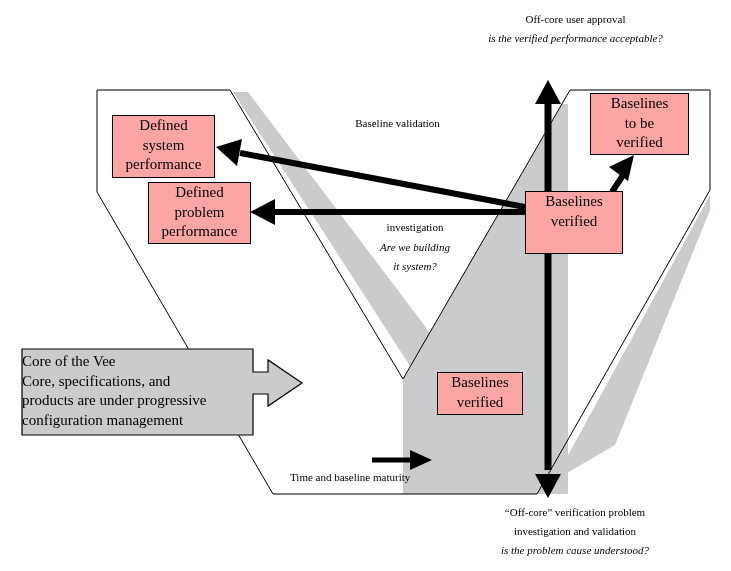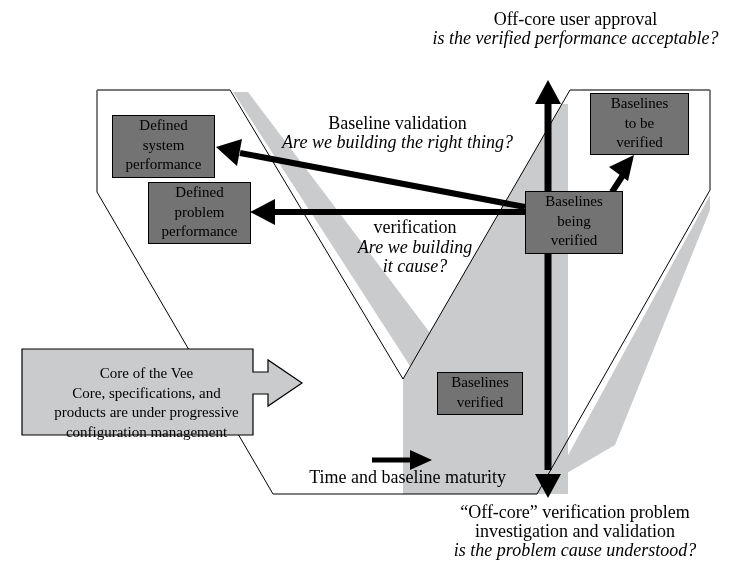--- a/index.html
+++ b/index.html
@@ -1,26 +1,26 @@
 <!DOCTYPE html>
 <html><head>
 <meta charset="utf-8">
 <style>
   html, body { margin:0; padding:0; background:#ffffff; }
   body { width:731px; height:571px; position:relative; overflow:hidden;
          font-family:"Liberation Serif", "DejaVu Serif", serif; color:#000; }
   svg.bg { position:absolute; left:0; top:0; }
-  .lbl { position:absolute; text-align:center; font-size:18px; line-height:19px; white-space:nowrap;font-family:Liberation Serif, serif; }
+  .lbl { position:absolute; text-align:center; font-size:11px; line-height:19px; white-space:nowrap;font-family:Liberation Serif, serif; }
   .lbl .it { font-style:italic; display:block; }
   .lbl .ln { display:block; }
-  .box { position:absolute; background:#737373; border:1.3px solid #000; text-align:center;
+  .box { position:absolute; background:#fca5a5; border:1.3px solid #000; text-align:center;
          font-size:15px; line-height:19.5px; box-sizing:border-box; }
   .box span { display:block; }
   .core { position:absolute; left:22px; top:349px; width:249px; height:86px;
-          text-align:center; font-size:15px; line-height:19.5px; padding-top:15px; box-sizing:border-box; }
+          text-align:left; font-size:15px; line-height:19.5px; padding-top:3px; box-sizing:border-box; }
   .core span { display:block; }
 </style>
 </head>
 <body>
 
 <svg class="bg" width="731" height="571" viewBox="0 0 731 571">
 
   <polygon fill="#c9cbcc" points="233,92 248,92 440,346 410,366"></polygon>
   <polygon fill="#c9cbcc" points="403,379 562,104 568,104 568,494 403,494"></polygon>
   <polygon fill="#c9cbcc" points="710,195 710,210 615,445 555,480 540,494 560,470"></polygon>
@@ -48,27 +48,26 @@
   <polygon fill="#000" points="432,460 410,450 410,470"></polygon>
 </svg>
 
 <div class="lbl" style="left:420px; top:10px; width:311px;">
   <span class="ln">Off-core user approval</span>
   <span class="it">is the verified performance acceptable?</span>
 </div>
 
 <div class="lbl" style="left:275px; top:114px; width:245px;">
   <span class="ln">Baseline validation</span>
-  <span class="it">Are we building the right thing?</span>
 </div>
 
 <div class="lbl" style="left:350px; top:218px; width:130px; line-height:19.5px;">
-  <span class="ln">verification</span>
+  <span class="ln">investigation</span>
   <span class="it">Are we building</span>
-  <span class="it">it cause?</span>
+  <span class="it">it system?</span>
 </div>
 
 <div class="box" style="left:112px; top:115px; width:103px; height:63px;">
   <span>Defined</span>
   <span>system</span>
   <span>performance</span>
 </div>
 
 <div class="box" style="left:148px; top:182px; width:103px; height:62px;">
   <span>Defined</span>
@@ -77,35 +76,34 @@
 </div>
 
 <div class="box" style="left:590px; top:93px; width:99px; height:62px;">
   <span>Baselines</span>
   <span>to be</span>
   <span>verified</span>
 </div>
 
 <div class="box" style="left:525px; top:191px; width:98px; height:63px;">
   <span>Baselines</span>
-  <span>being</span>
   <span>verified</span>
 </div>
 
 <div class="box" style="left:437px; top:372px; width:86px; height:43px;">
   <span>Baselines</span>
   <span>verified</span>
 </div>
 
 <div class="core">
   <span>Core of the Vee</span>
   <span>Core, specifications, and</span>
   <span>products are under progressive</span>
   <span>configuration management</span>
 </div>
 
-<div class="lbl" style="left:306px; top:468px; width:200px; text-align:right;">Time and baseline maturity</div>
+<div class="lbl" style="left:290px; top:468px; width:200px; text-align:left;">Time and baseline maturity</div>
 
 <div class="lbl" style="left:440px; top:503px; width:270px;">
   <span class="ln">“Off-core” verification problem</span>
   <span class="ln">investigation and validation</span>
   <span class="it">is the problem cause understood?</span>
 </div>
 
 </body></html>

